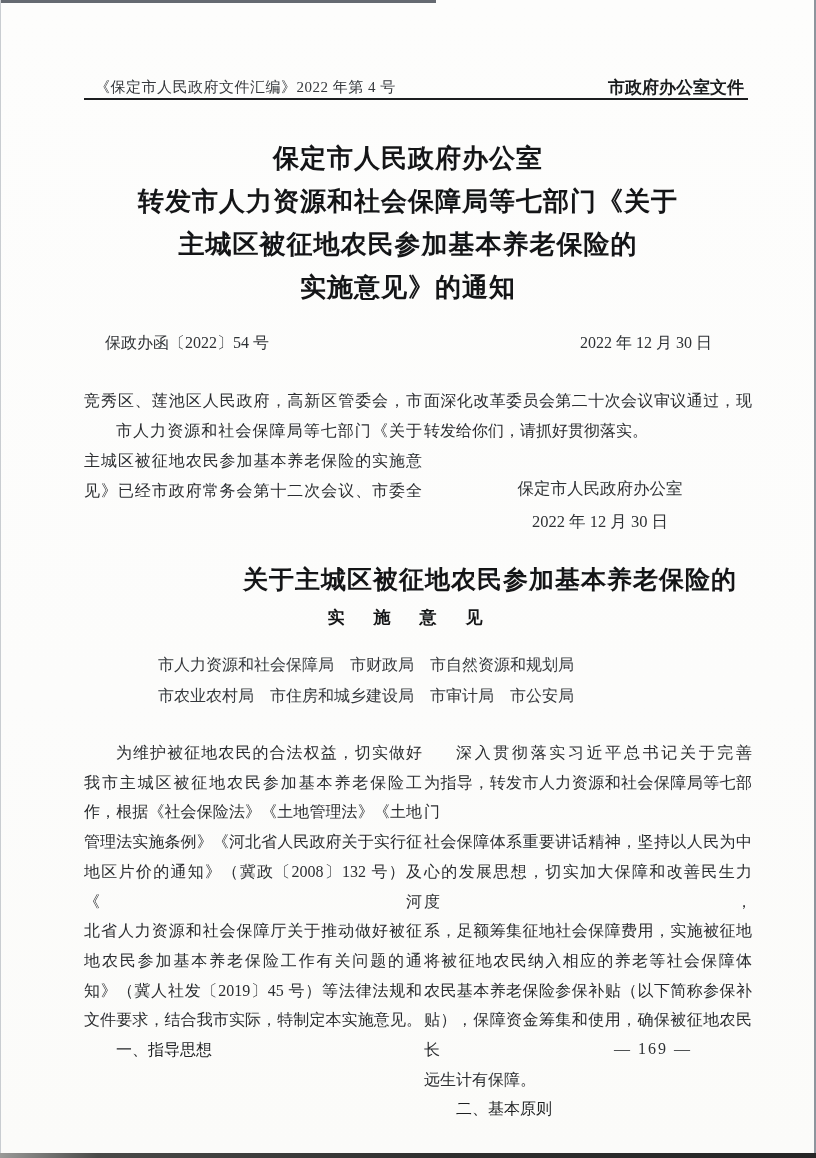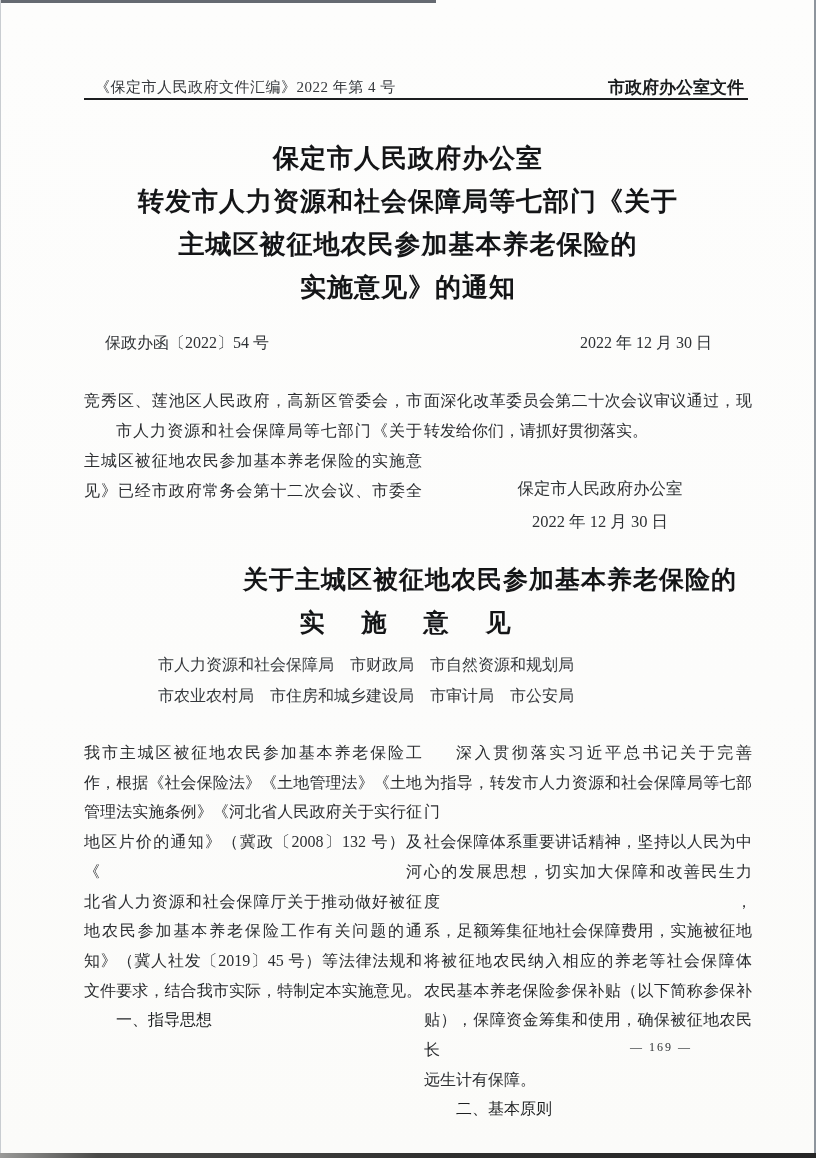--- a/index.html
+++ b/index.html
@@ -36,28 +36,28 @@
   .line.h{font-weight:400;font-family:"Liberation Sans","DejaVu Sans",sans-serif;color:#1d1f21;}
   #s1-left{left:84px;top:386px;width:338px;}
   #s1-right{left:424px;top:386px;width:328px;}
   #sig-block{position:absolute;left:424px;top:472px;width:328px;text-align:center;
     padding-left:24px;box-sizing:border-box;font-size:16.5px;color:#2e3134;}
   #sig-block .sig-line{line-height:33px;}
   
   #op-title1{position:absolute;left:8px;top:563px;width:729px;text-align:right;
     font-size:25px;font-weight:700;color:#141517;letter-spacing:1px;}
   #op-title2{position:absolute;left:0;top:606px;width:816px;text-align:center;
-    font-size:25px;font-weight:700;color:#141517;letter-spacing:6px;}
+    font-size:17px;font-weight:700;color:#141517;letter-spacing:6px;}
   .issuers{position:absolute;left:0;width:732px;text-align:center;font-size:16px;color:#35383c;}
   #issuers1{top:655px;}
   #issuers2{top:686px;}
   #s2-left{left:84px;top:738px;width:338px;}
   #s2-right{left:424px;top:738px;width:328px;}
   
-  #page-num{position:absolute;right:124px;top:1040px;font-size:12px;color:#2e3134;letter-spacing:2px;margin-left:48px;}
+  #page-num{position:absolute;right:124px;top:1040px;font-size:16px;color:#2e3134;letter-spacing:2px;margin-left:48px;}
 </style>
 </head>
 <body>
 
 <div id="page">
 
   <div class="edge" id="edge-top"></div>
   <div class="edge" id="edge-right"></div>
   <div class="edge" id="edge-left"></div>
   <div class="edge" id="edge-bottom"></div>
@@ -93,20 +93,21 @@
     <div class="sig-line">2022 年 12 月 30 日</div>
   </div>
 
   <div id="op-title1">关于主城区被征地农民参加基本养老保险的</div>
   <div id="op-title2">实　施　意　见</div>
 
   <div id="issuers1" class="issuers">市人力资源和社会保障局　市财政局　市自然资源和规划局</div>
   <div id="issuers2" class="issuers">市农业农村局　市住房和城乡建设局　市审计局　市公安局</div>
 
   <div id="s2-left" class="col col3">
+    <div class="line ind">为维护被征地农民的合法权益，切实做好</div>
     <div class="line">我市主城区被征地农民参加基本养老保险工</div>
     <div class="line">作，根据《社会保险法》《土地管理法》《土地</div>
     <div class="line">管理法实施条例》《河北省人民政府关于实行征</div>
     <div class="line">地区片价的通知》（冀政〔2008〕132 号）及《河</div>
     <div class="line">北省人力资源和社会保障厅关于推动做好被征</div>
     <div class="line">地农民参加基本养老保险工作有关问题的通</div>
     <div class="line">知》（冀人社发〔2019〕45 号）等法律法规和</div>
     <div class="line">文件要求，结合我市实际，特制定本实施意见。</div>
     <div class="line ind short h">一、指导思想</div>
   </div>

